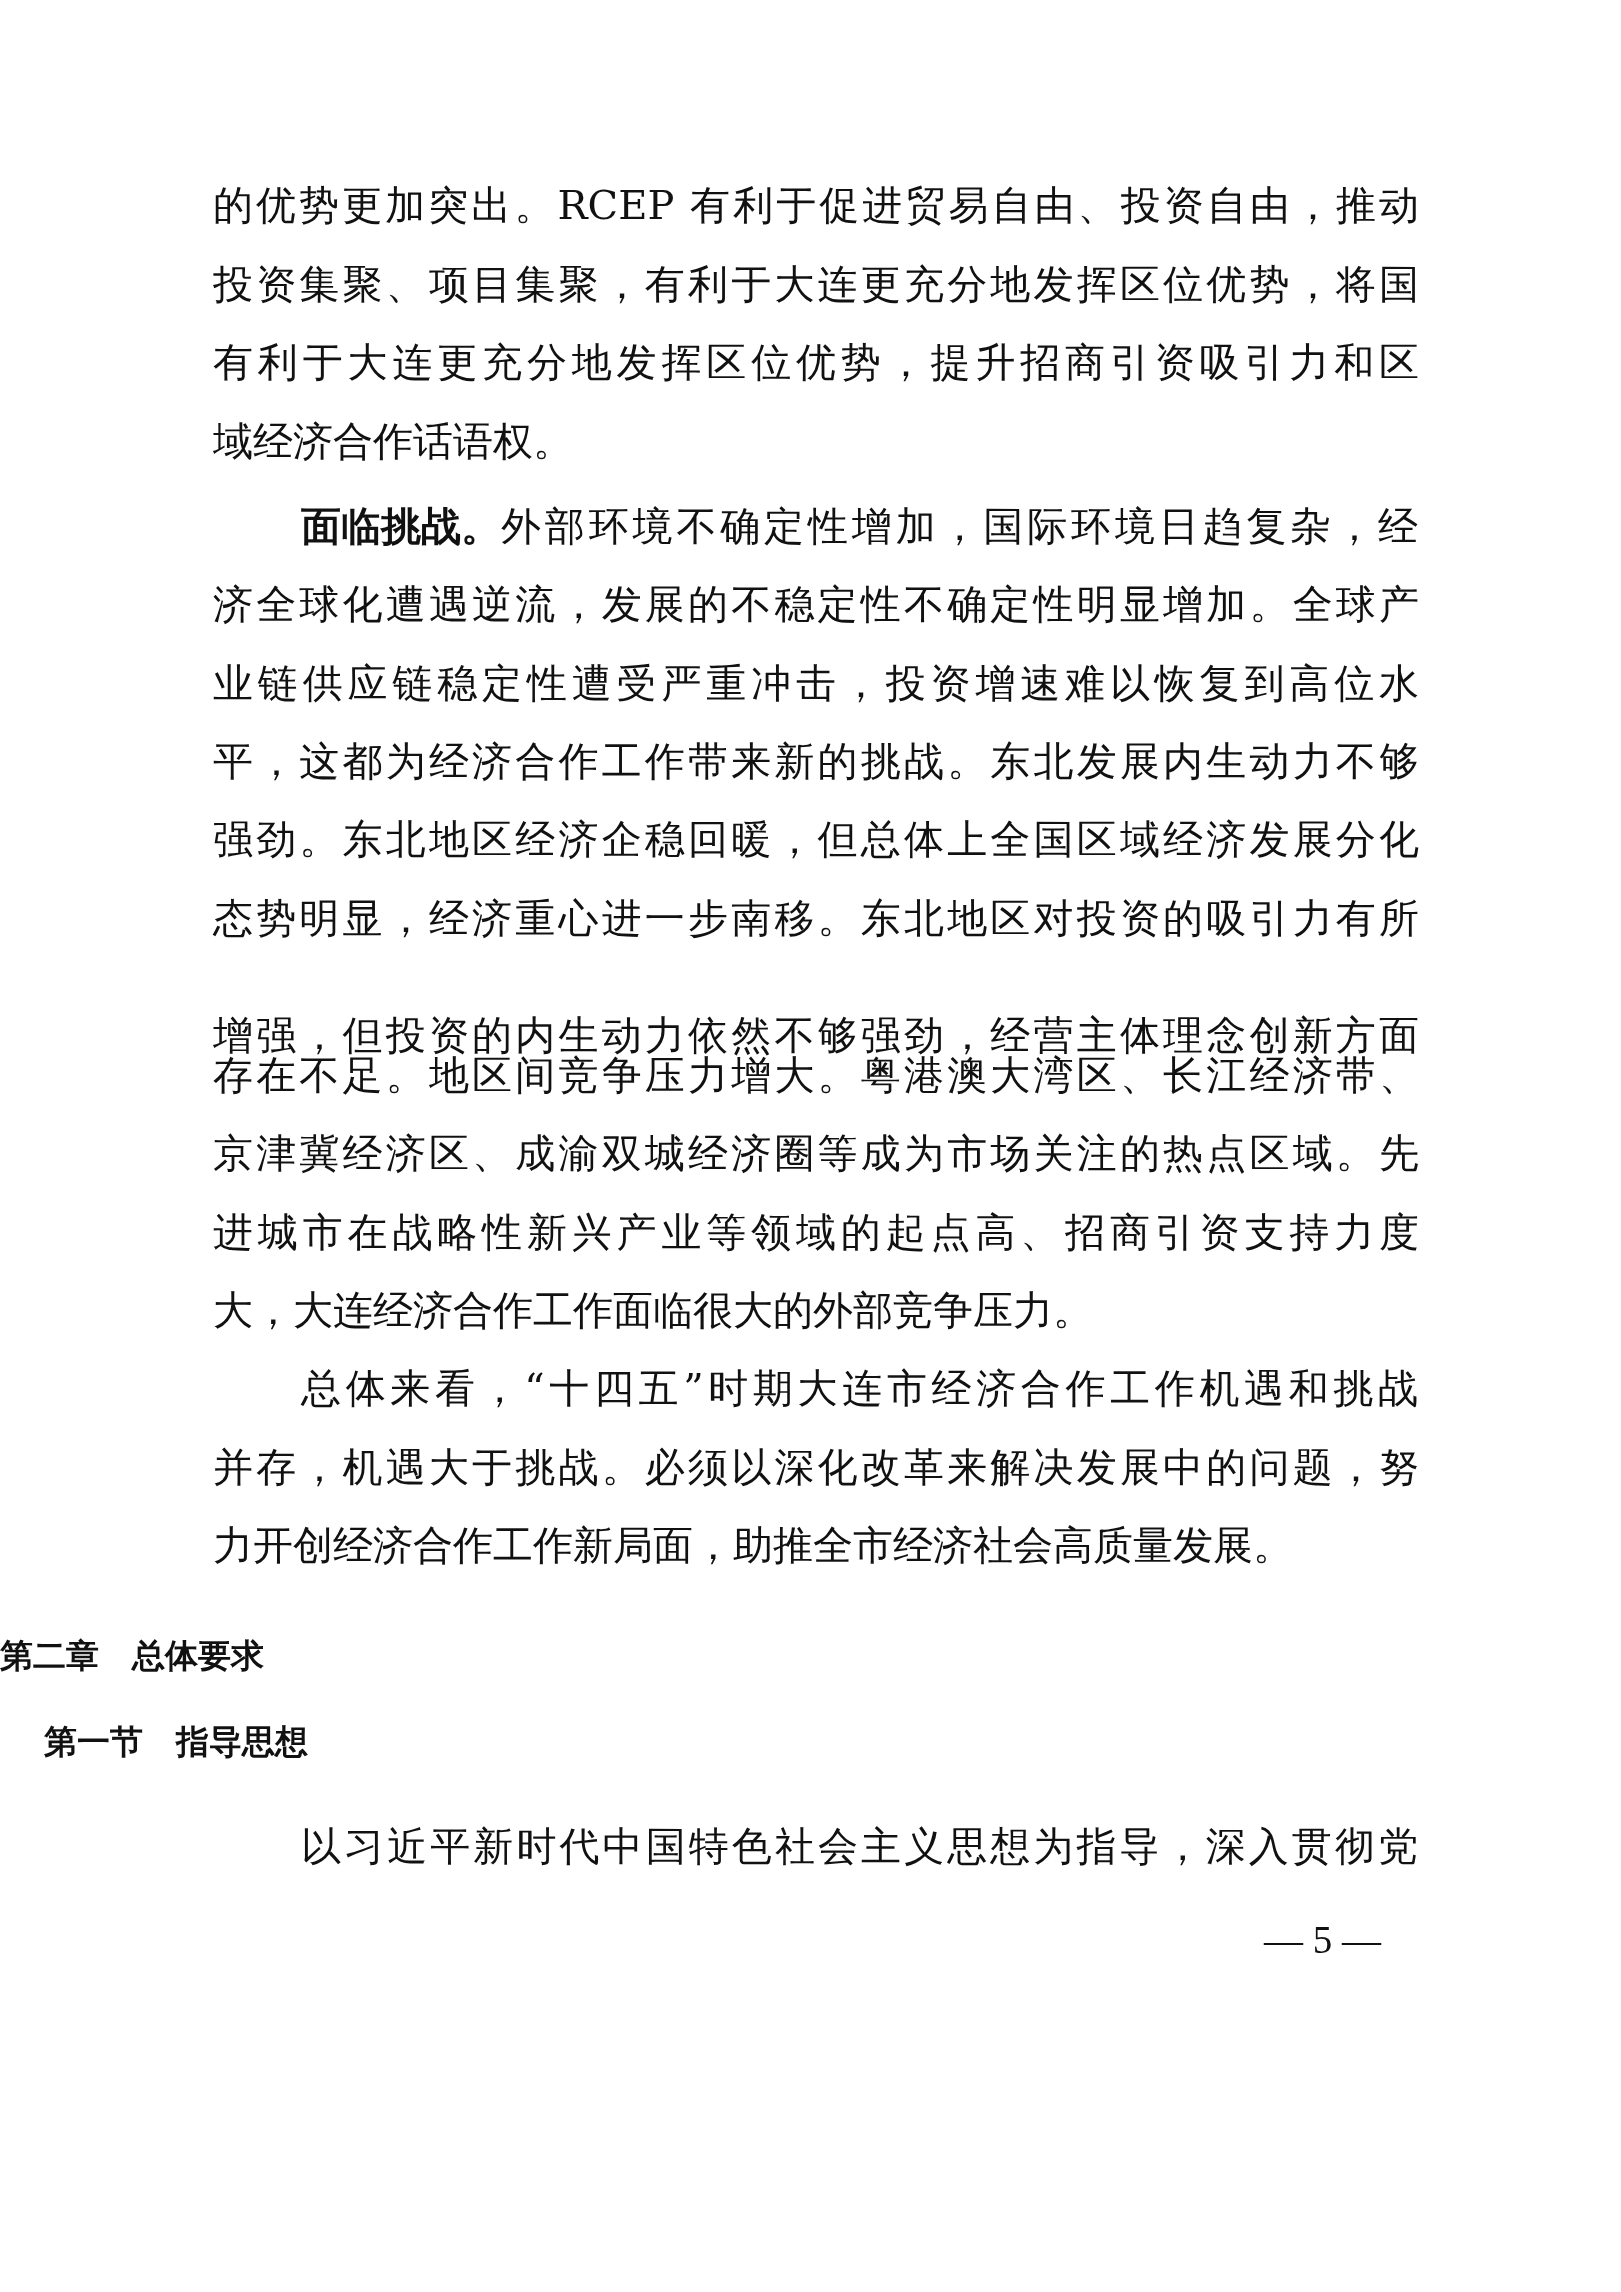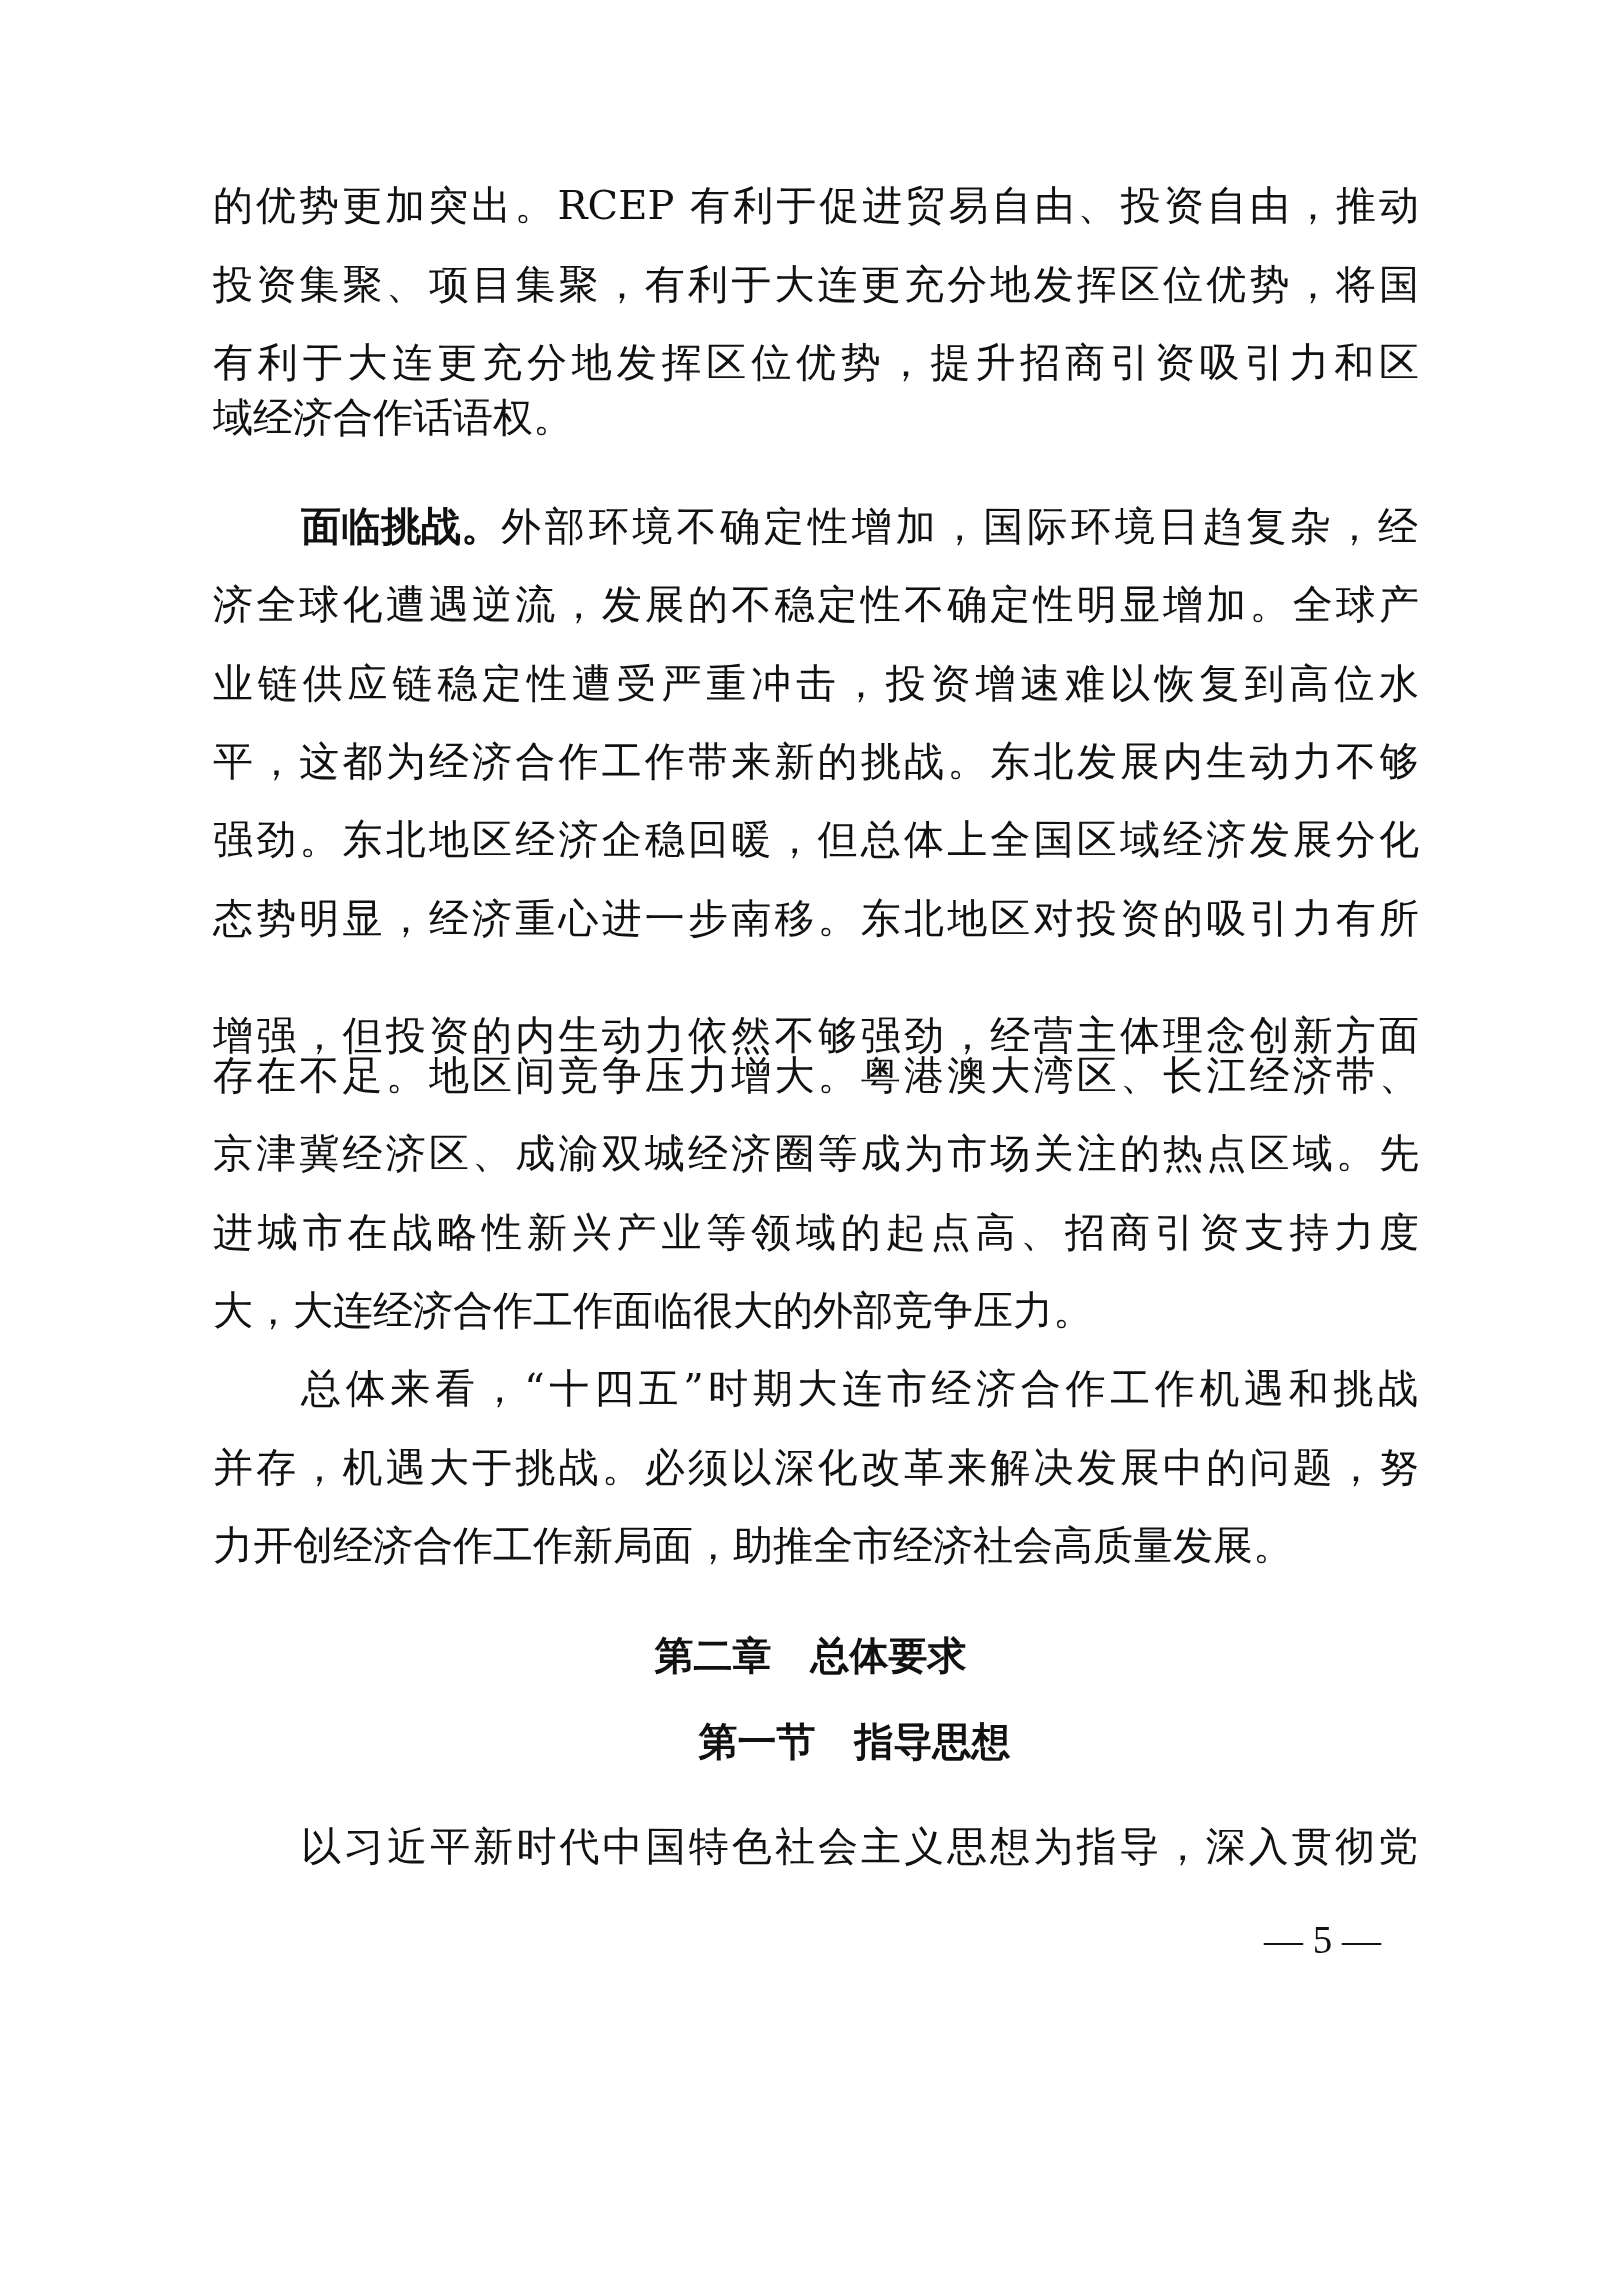--- a/index.html
+++ b/index.html
@@ -41,22 +41,22 @@
       width: 1117px;
     }
     .bold-lead {
       font-weight: bold;
       font-family: "DejaVu Sans", "Liberation Sans", sans-serif;
     }
     .heading {
       position: absolute;
       left: 0;
       width: 1621px;
-      text-align: center;
-      font-size: 39px;
+      text-align: left;
+      font-size: 33px;
       line-height: 47px;
       font-family: "DejaVu Sans", "Liberation Sans", sans-serif;
       font-weight: bold;
       white-space: pre;
     }
     .heading.section {
       font-weight: normal;
       font-family: "DejaVu Serif", "Liberation Serif", serif;
       font-weight: bold;
     }
@@ -71,21 +71,21 @@
     }
   </style>
 </head>
 <body>
 
 <div class="page">
 
   <div class="line" style="top:182px;">的优势更加突出。RCEP 有利于促进贸易自由、投资自由，推动</div>
   <div class="line" style="top:261px;">投资集聚、项目集聚，有利于大连更充分地发挥区位优势，将国</div>
   <div class="line" style="top:339px;">有利于大连更充分地发挥区位优势，提升招商引资吸引力和区</div>
-  <div class="line last" style="top:394px;">域经济合作话语权。</div>
+  <div class="line last" style="top:418px;">域经济合作话语权。</div>
 
   <div class="line indent" style="top:503px; display:flex; justify-content:space-between;">
     <span class="bold-lead">面临挑战。</span>
       <span style="flex:1; text-align:justify; text-align-last:justify;">外部环境不确定性增加，国际环境日趋复杂，经</span>
   </div>
   <div class="line" style="top:581px;">济全球化遭遇逆流，发展的不稳定性不确定性明显增加。全球产</div>
   <div class="line" style="top:660px;">业链供应链稳定性遭受严重冲击，投资增速难以恢复到高位水</div>
   <div class="line" style="top:738px;">平，这都为经济合作工作带来新的挑战。东北发展内生动力不够</div>
   <div class="line" style="top:816px;">强劲。东北地区经济企稳回暖，但总体上全国区域经济发展分化</div>
   <div class="line" style="top:895px;">态势明显，经济重心进一步南移。东北地区对投资的吸引力有所</div>

